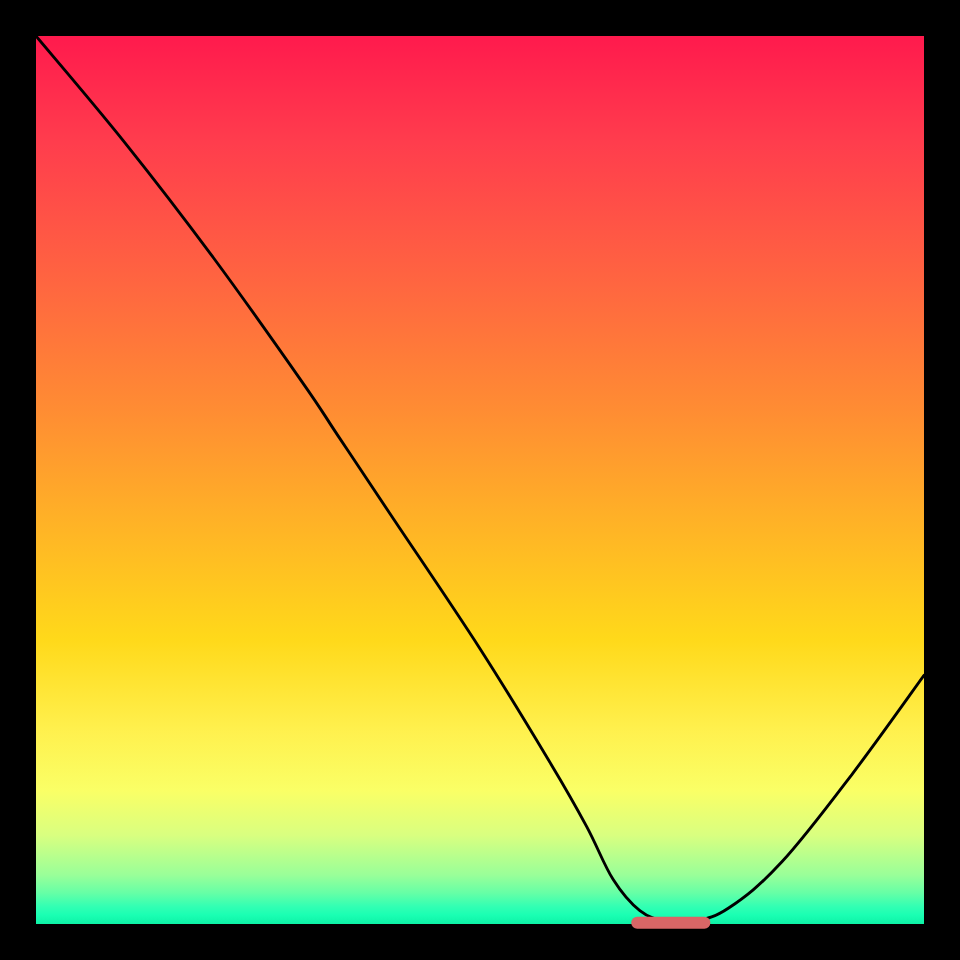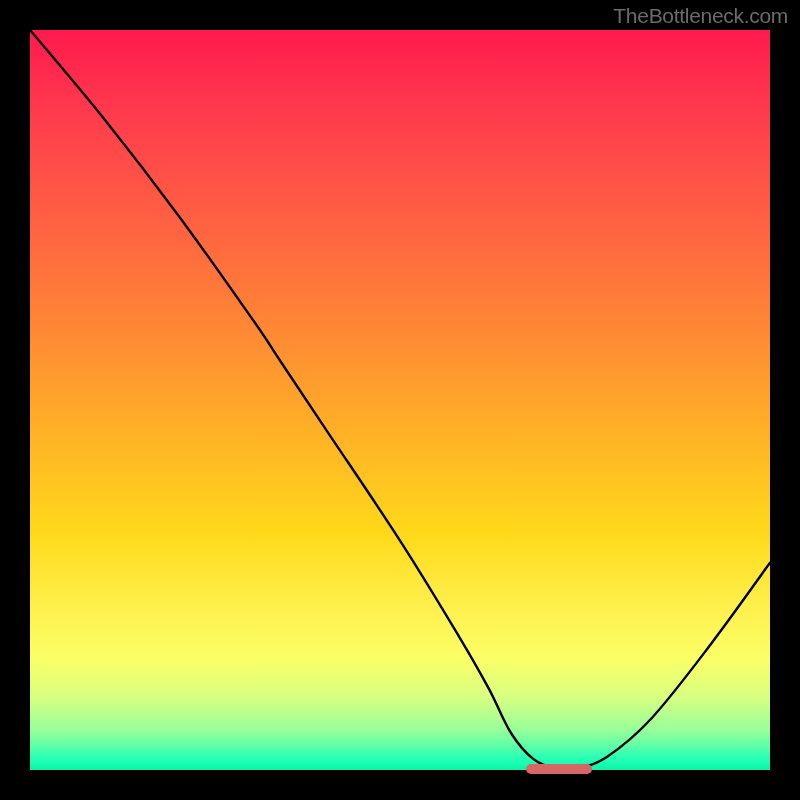--- a/index.html
+++ b/index.html
@@ -59,20 +59,19 @@
     position: absolute;
     height: 10px;
     border-radius: 6px;
     background: #d96666;
   }
 </style>
 </head>
 <body>
 
 <div class="frame">
-  <div class="watermark">TheBottleneck.com</div>
   <div class="plot">
     <svg class="curve" viewBox="0 0 740 740">
       <path id="curve-path" fill="none" stroke="#000" stroke-width="2.4" stroke-linecap="round" d="M 0 0 C 13.32 15.983999999999991, 47.36 55.49999999999996, 74 88.79999999999995 C 100.64 122.09999999999995, 121.36 149.036, 148 185 C 174.64 220.964, 203.352 261.96000000000004, 222 288.6 C 240.648 315.24, 238.28000000000003 313.02, 251.60000000000002 332.99999999999994 C 264.92 352.9799999999999, 274.688 367.63199999999995, 296 399.59999999999997 C 317.312 431.568, 346.024 473.30400000000003, 370 510.6 C 393.976 547.8960000000001, 413.216 580.16, 429.2 606.8 C 445.18399999999997 633.4399999999999, 449.476 641.284, 458.8 658.6 C 468.124 675.916, 473.008 690.346, 481 703 C 488.992 715.654, 495.208 722.6396, 503.20000000000005 728.9 C 511.19200000000006 735.1604, 517.408 736.1816, 525.4 737.78 C 533.3919999999999 739.3783999999999, 538.2760000000001 739.778, 547.6 737.78 C 556.924 735.7819999999999, 563.88 735.6043999999999, 577.2 726.68 C 590.5200000000001 717.7556, 602.952 708.4464, 621.6 688.2 C 640.248 667.9536, 659.488 642.172, 680.8000000000001 614.2 C 702.1120000000001 586.2280000000001, 729.344 547.452, 740 532.8"></path>
     </svg>
     <div class="marker" id="marker" style="left: 495.8px; width: 66.6px; top: 734px;"></div>
   </div>
 </div>
 
 </body></html>

